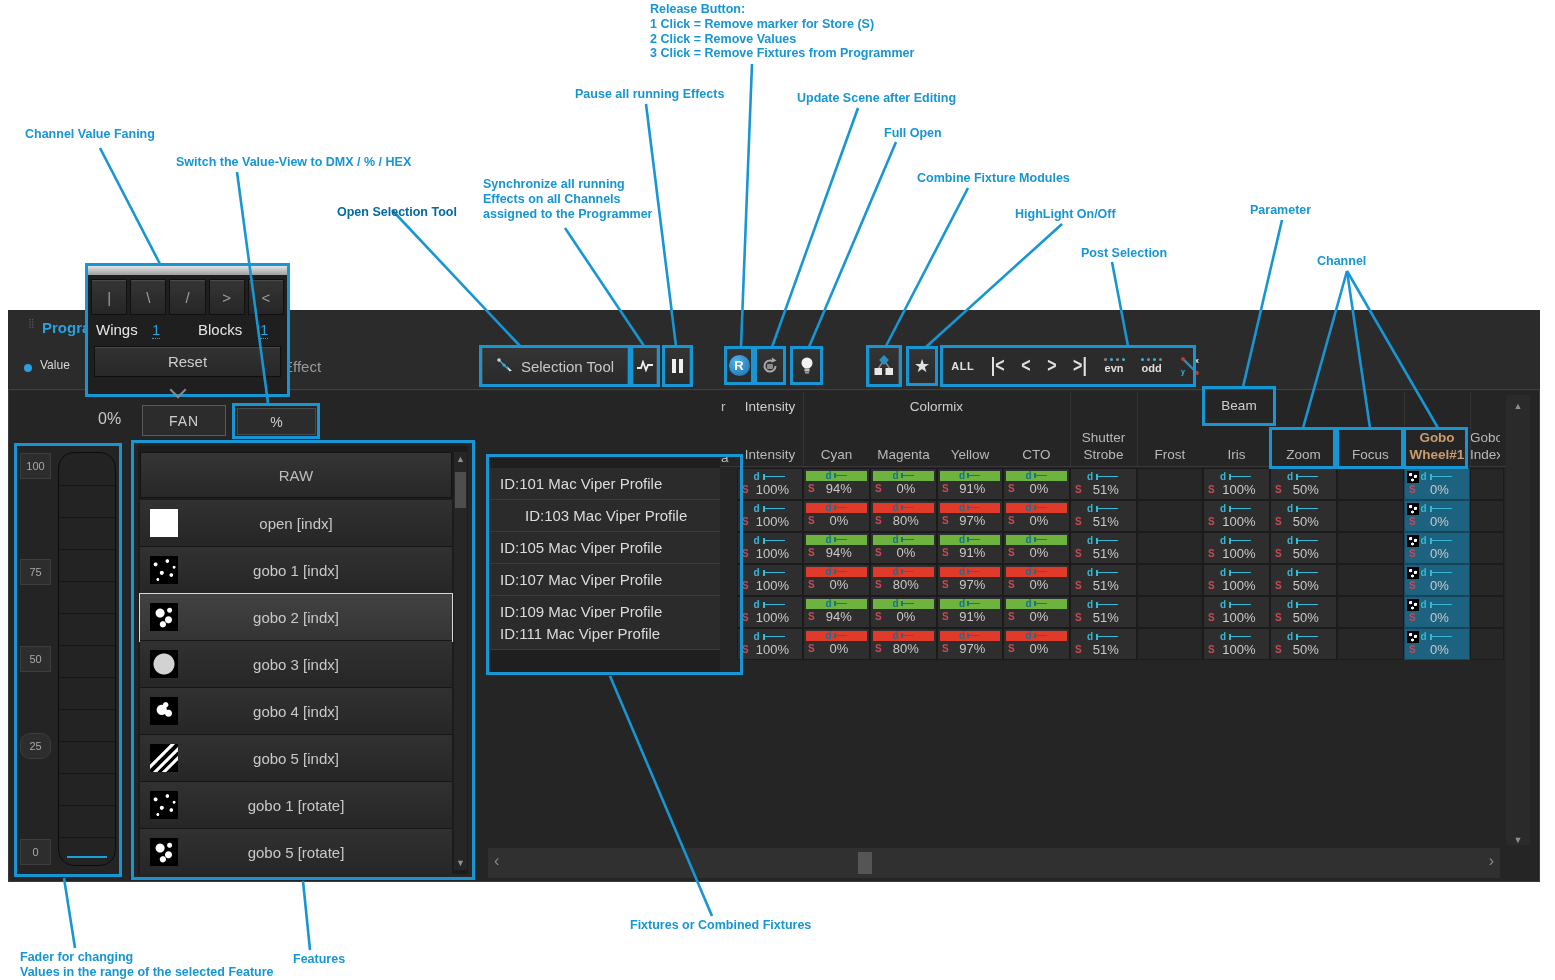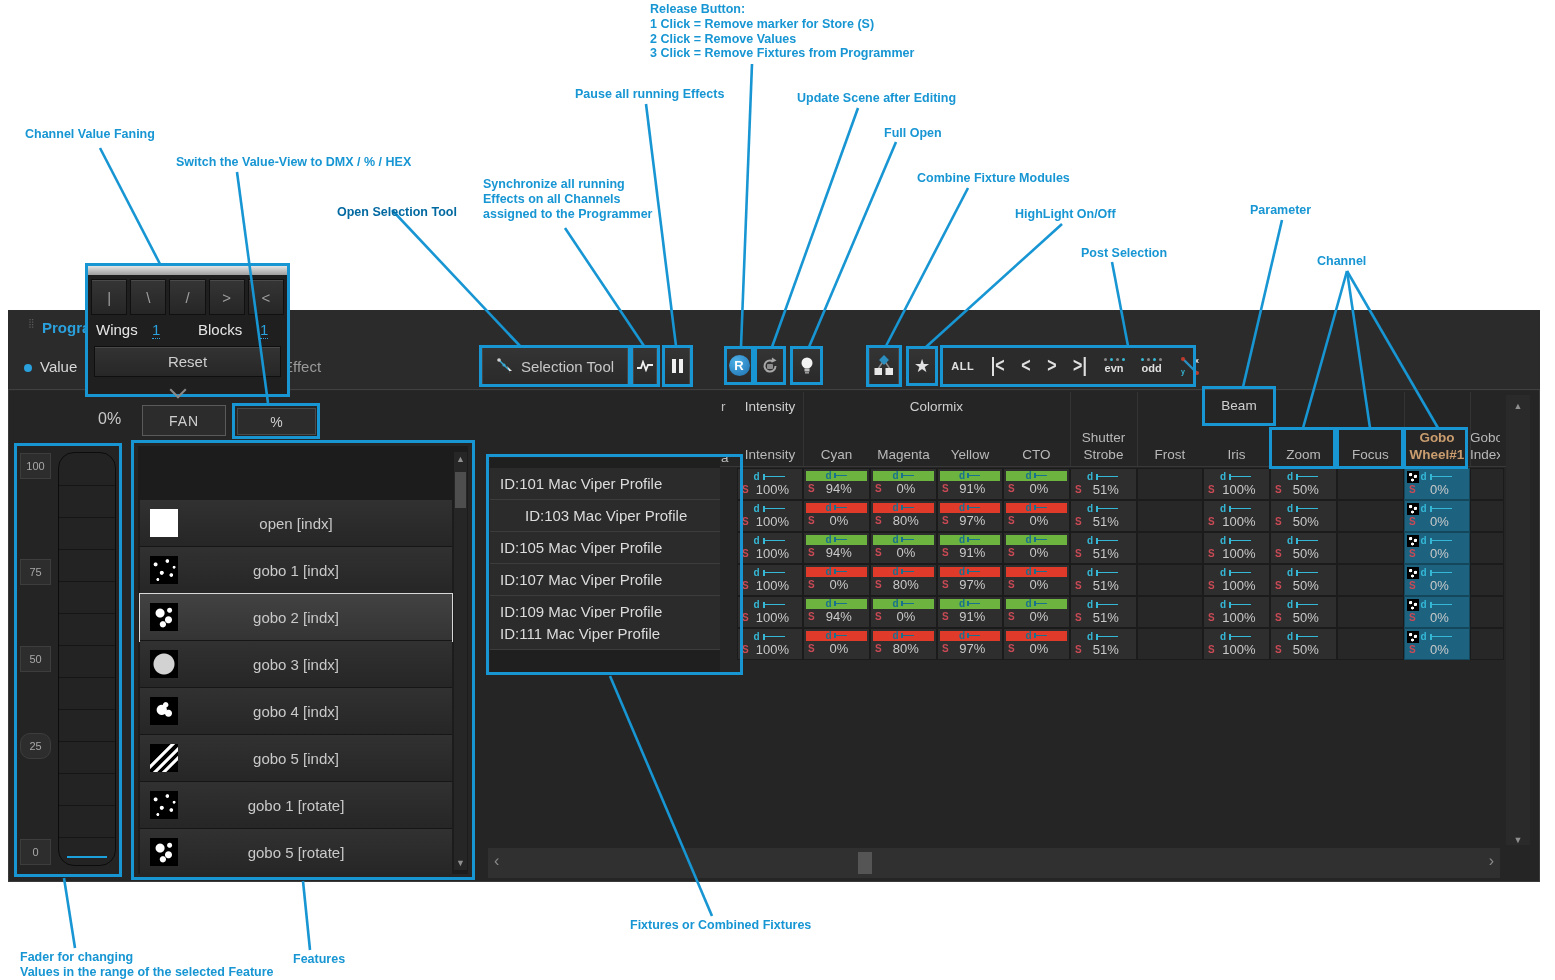--- a/index.html
+++ b/index.html
@@ -6,21 +6,21 @@
   html,body { width:1555px; height:980px; background:#ffffff; font-family:"Liberation Sans", sans-serif; overflow:hidden; position:relative; }
 
   
   #main-window { position:absolute; left:8px; top:310px; width:1532px; height:572px; background:#282828; border:1px solid #3a3a3a; }
   #header-zone { position:absolute; left:8px; top:310px; width:1532px; height:80px; background:#2b2b2b; border-bottom:1px solid #404040; }
   #content-zone { position:absolute; left:9px; top:391px; width:1530px; height:490px; background:#252525; }
 
   #drag-dots { position:absolute; left:28px; top:321px; width:8px; height:15px; color:#5a5a5a; font-size:9px; line-height:5px; letter-spacing:0; }
   #window-title { position:absolute; left:42px; top:319px; color:#2aa0dc; font-size:15px; font-weight:bold; }
   #tab-value-dot { position:absolute; left:24px; top:364px; width:8px; height:8px; border-radius:50%; background:#2aa0dc; }
-  #tab-value { position:absolute; left:40px; top:358px; color:#d8d8d8; font-size:15px; }
+  #tab-value { position:absolute; left:40px; top:358px; color:#d8d8d8; font-size:12px; }
   #tab-effect { position:absolute; left:283px; top:358px; color:#9a9a9a; font-size:15px; }
   #value-caret { position:absolute; left:100px; top:384px; width:11px; height:11px; border-left:2px solid #4a4a4a; border-top:2px solid #4a4a4a; transform:rotate(45deg); background:#2b2b2b; }
 
   
   .tbtn { position:absolute; background:linear-gradient(#343434,#2a2a2a); border:1px solid #454545; border-radius:2px; display:flex; align-items:center; justify-content:center; color:#c8c8c8; }
   #btn-selection-tool { left:482px; top:347px; width:146px; height:38px; font-size:15px; gap:7px; }
   #btn-sync { left:633px; top:347px; width:24px; height:38px; }
   #btn-pause { left:664px; top:347px; width:26px; height:38px; gap:3px; }
   .pause-bar { width:4px; height:14px; background:#f0f0f0; }
   #btn-release { left:726px; top:348px; width:26px; height:35px; }
@@ -271,20 +271,21 @@
       <div class="track-seg" style="top: 224px;"></div>
       <div class="track-seg" style="top: 256px;"></div>
       <div class="track-seg" style="top: 288px;"></div>
       <div class="track-seg" style="top: 320px;"></div>
       <div class="track-seg" style="top: 352px;"></div>
       <div class="track-seg" style="top: 384px;"></div>
     </div>
 </div>
 
 <div id="features-panel">
+  <div id="features-header">RAW</div>
   <div id="features-list">
       <div class="feat-row" style="top: 54px;">
         <div class="thumb open"></div>
         <div class="feat-label">open [indx]</div>
       </div>
       <div class="feat-row" style="top: 101px;">
         <div class="thumb speckle"></div>
         <div class="feat-label">gobo 1 [indx]</div>
       </div>
       <div class="feat-row sel" style="top: 148px;">

